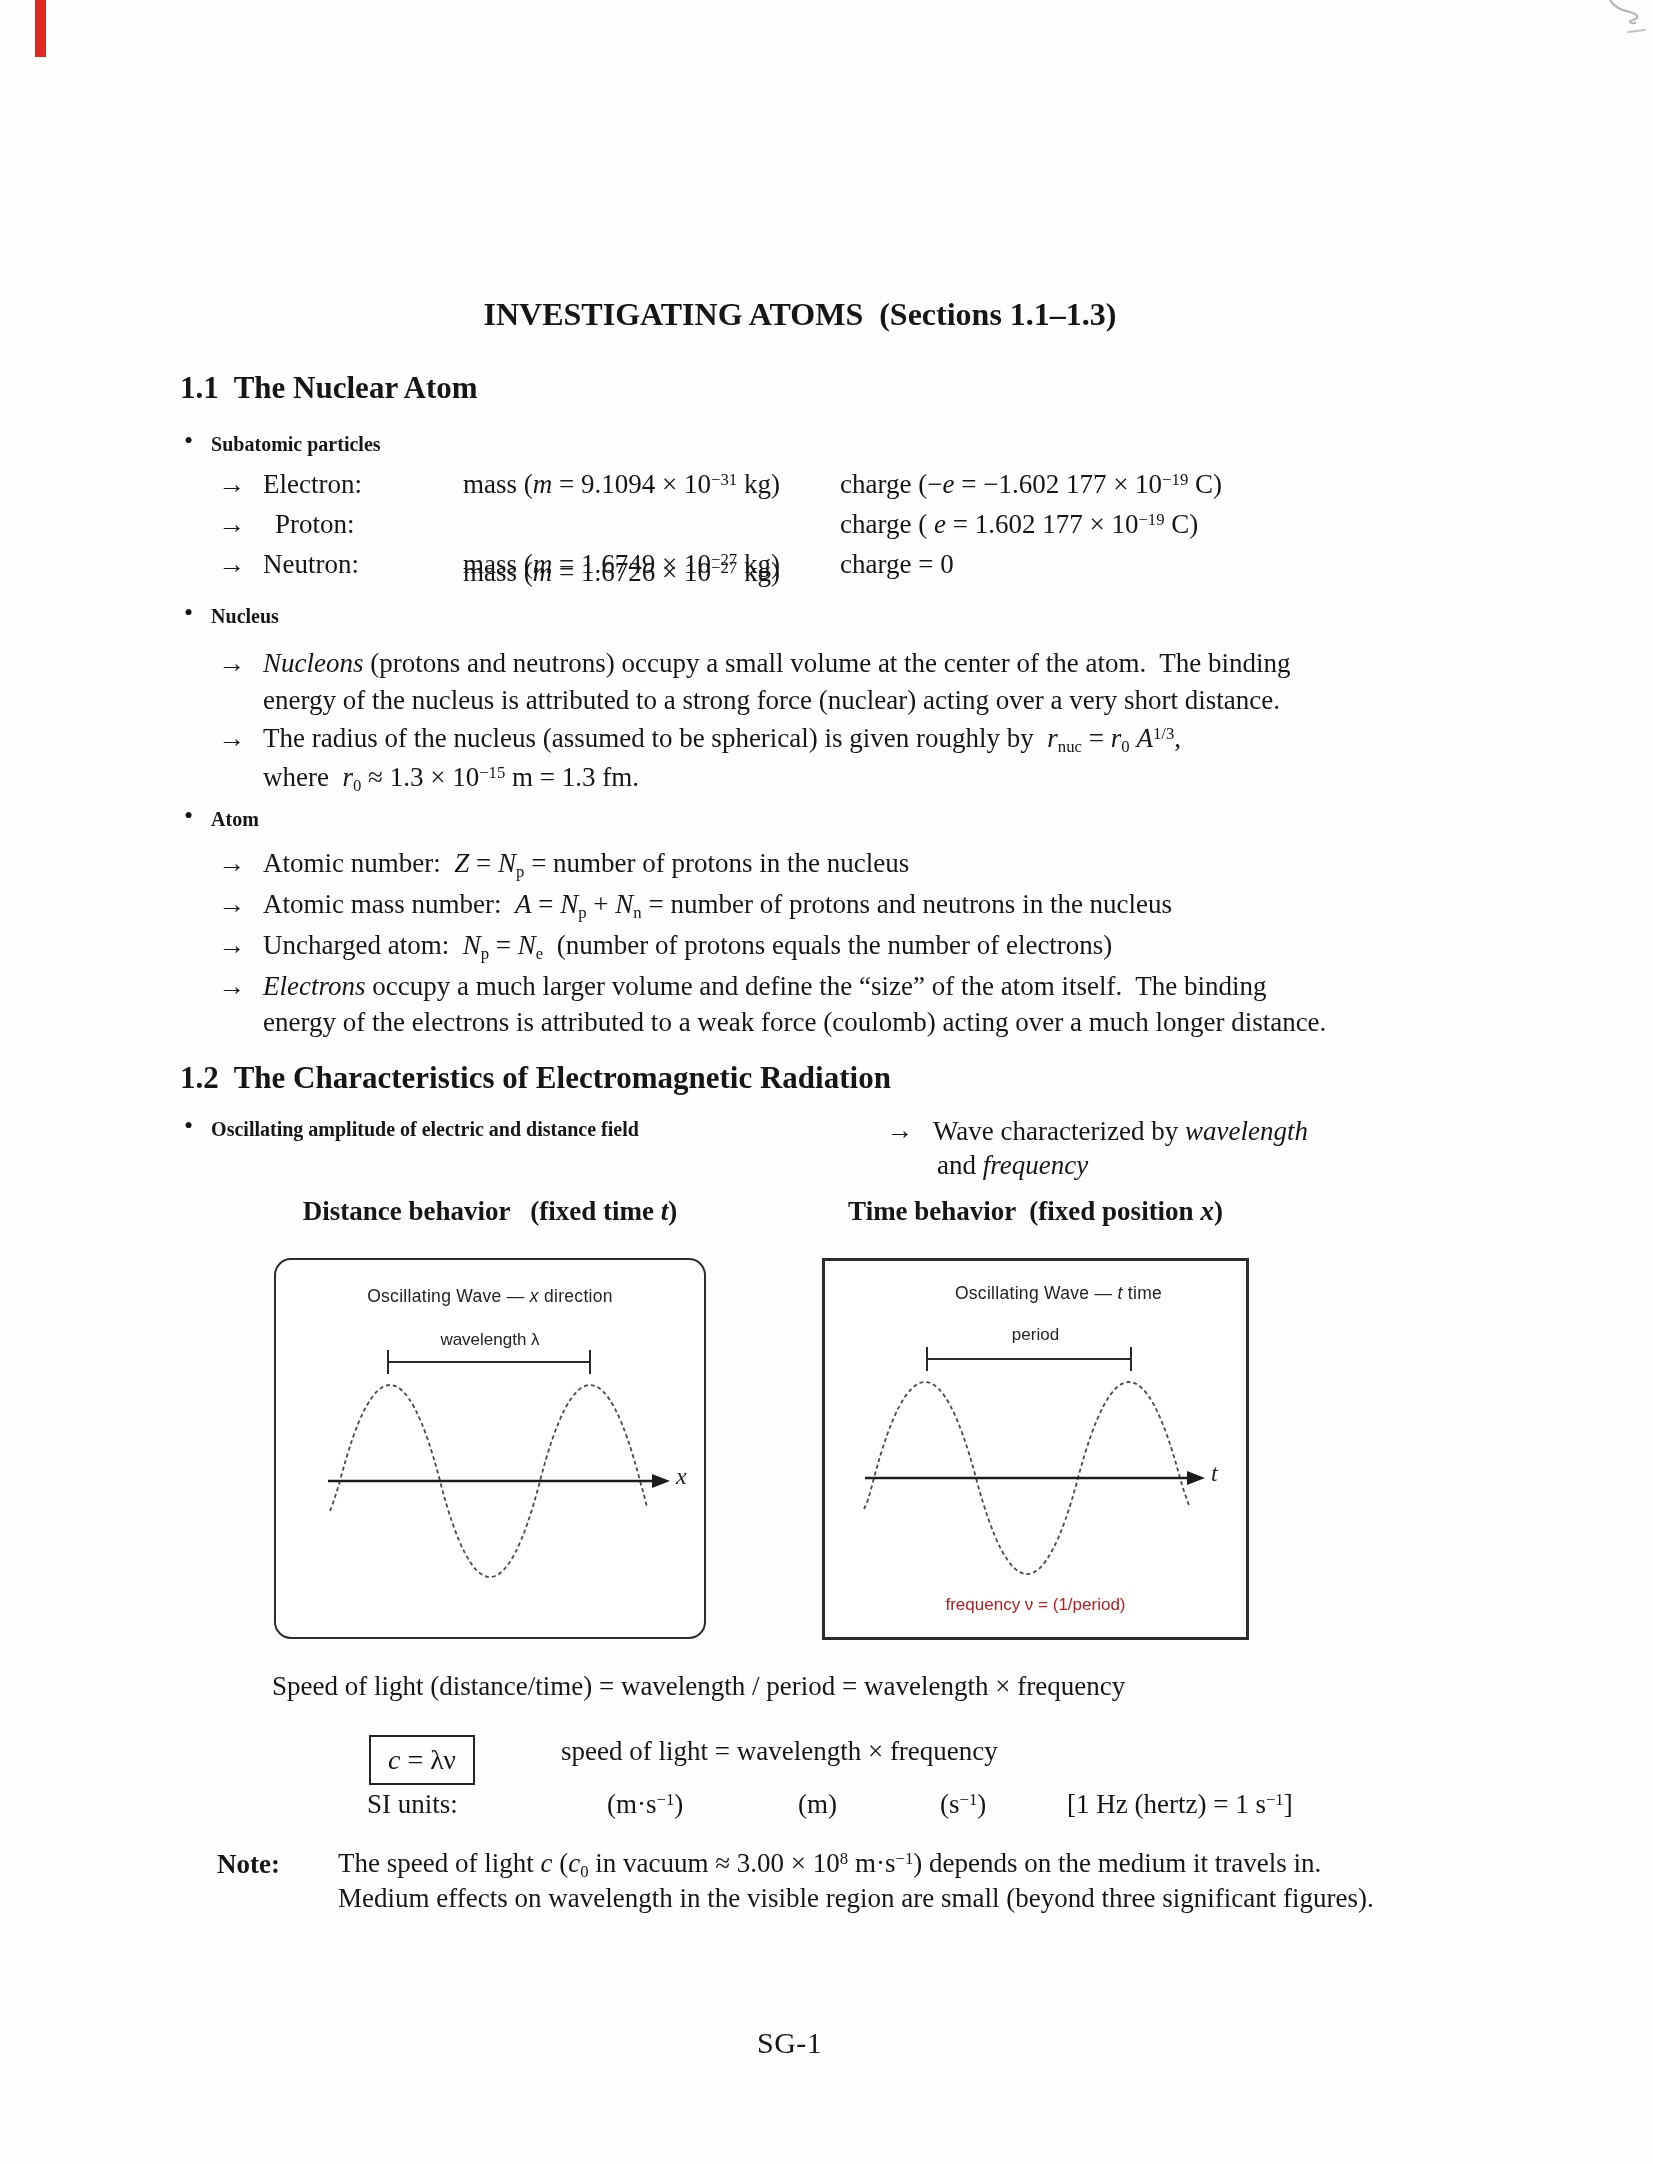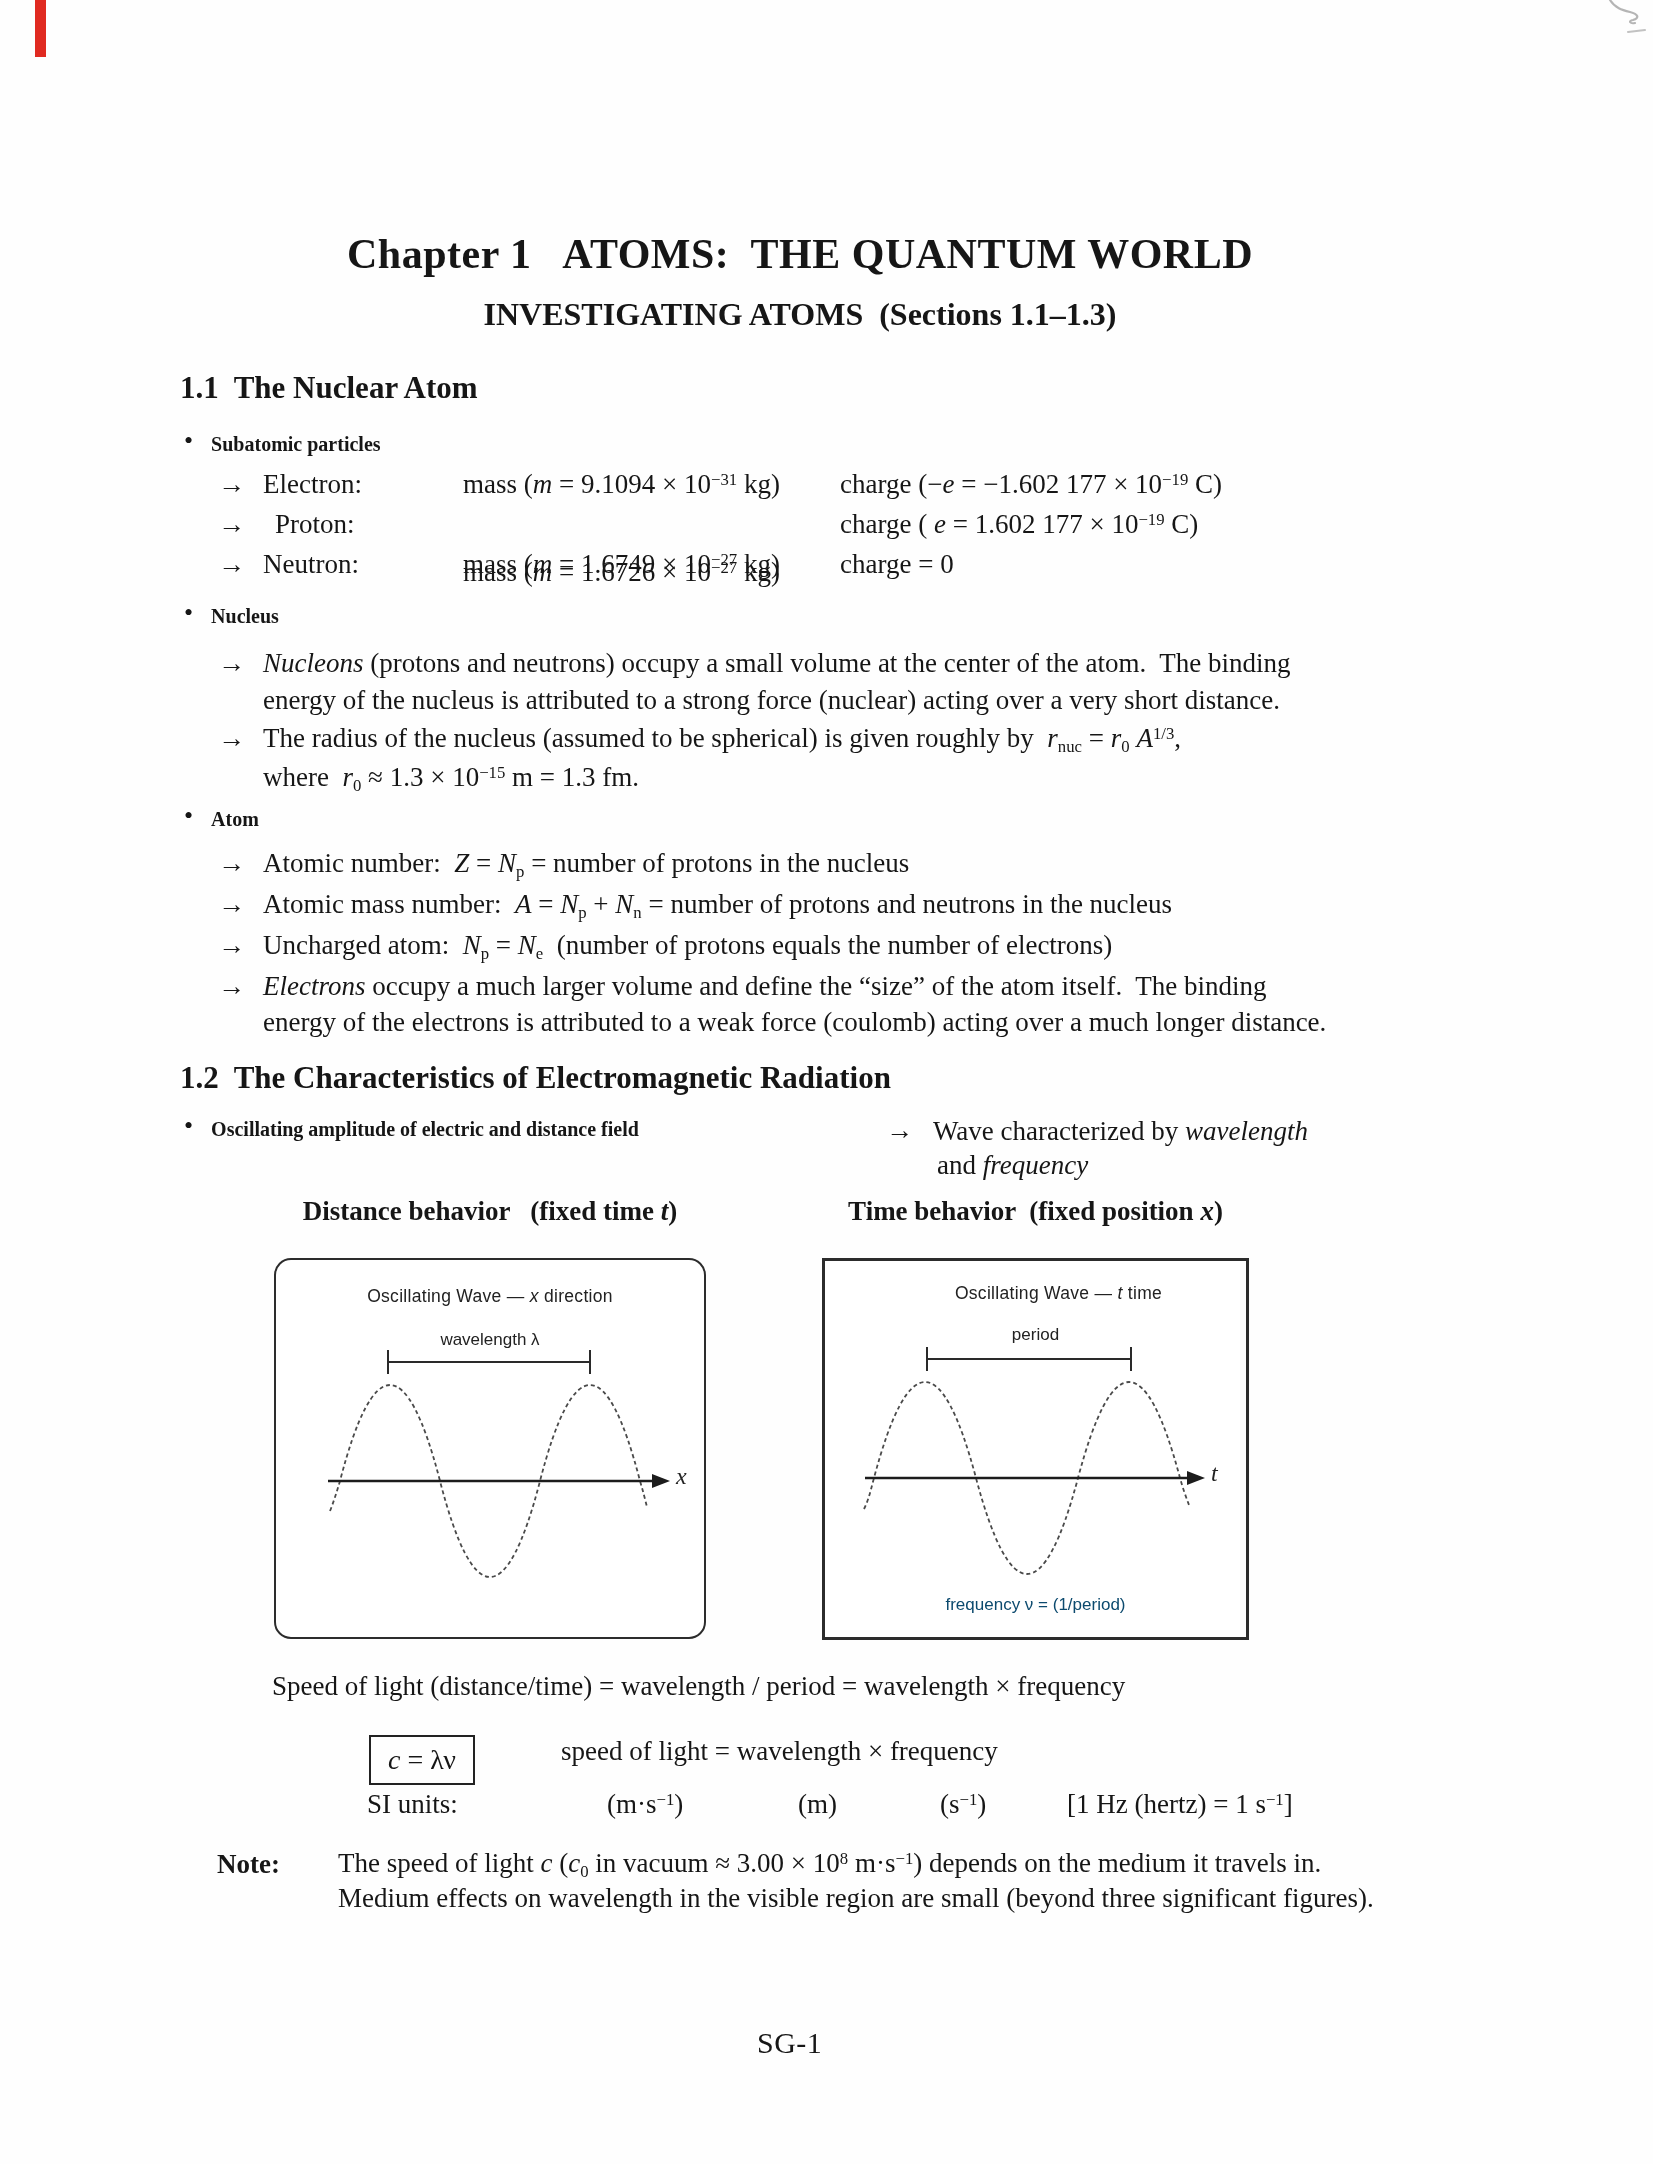--- a/index.html
+++ b/index.html
@@ -27,21 +27,21 @@
   .figbox{
     position:absolute;
     background:#fff;
     border:2px solid #2c2c2c;
   }
   .figbox.thick{border-width:3px;}
   .sans{font-family:"Liberation Sans","DejaVu Sans",sans-serif;}
   .fig-title{font-size:17.5px;color:#222;width:100%;text-align:center;letter-spacing:0.3px;}
   .fig-sub{font-size:17px;color:#222;width:100%;text-align:center;}
   .fig-axislab{font-size:24px;font-style:italic;color:#222;}
-  .fig-caption{font-size:17px;color:#0c4a6e;width:100%;text-align:center;}
+  .fig-caption{font-size:17px;color:#b91c1c;width:100%;text-align:center;}
   .fig-header{font-size:27px;font-weight:bold;text-align:center;}
   .eqbox{
     position:absolute;
     border:2px solid #222;
     text-align:center;
     font-size:28px;
     margin-top:16px;
   }
   .red-mark{position:absolute;background:#e02a21;}
   .footer{font-size:30px;letter-spacing:0.5px;}
@@ -51,21 +51,20 @@
 <body>
 
 <div class="page">
 
   <div class="red-mark" style="left:35px;top:0;width:11px;height:57px;"></div>
   <svg class="abs" style="left:1588px;top:0;" width="62" height="42" viewBox="0 0 62 42">
     <path d="M22 0 C27 8 34 10 42 12 C50 14 52 18 45 20 C40 21 42 24 47 23" stroke="#b5b5b5" stroke-width="2.2" fill="none" stroke-linecap="round"></path>
     <path d="M40 32 L57 30" stroke="#c2c2c2" stroke-width="2" fill="none" stroke-linecap="round"></path>
   </svg>
 
-  <div class="abs title t ctr" style="left:180px;top:230px;width:1240px;">Chapter 1   ATOMS:  THE QUANTUM WORLD</div>
   <div class="abs subtitle t ctr" style="left:180px;top:296px;width:1240px;">INVESTIGATING ATOMS  (Sections 1.1–1.3)</div>
 
   <div class="abs h-sec t" style="left:180px;top:370px;">1.1  The Nuclear Atom</div>
 
   <div class="abs" style="left:184px;top:428px;">
     <span class="bullet-glyph">•</span><span class="blabel t">Subatomic particles</span>
   </div>
 
   <div class="abs body" style="left:218px;top:466px;width:1280px;height:36px;">
     <span class="abs arrow-glyph" style="left:0;">→</span>

